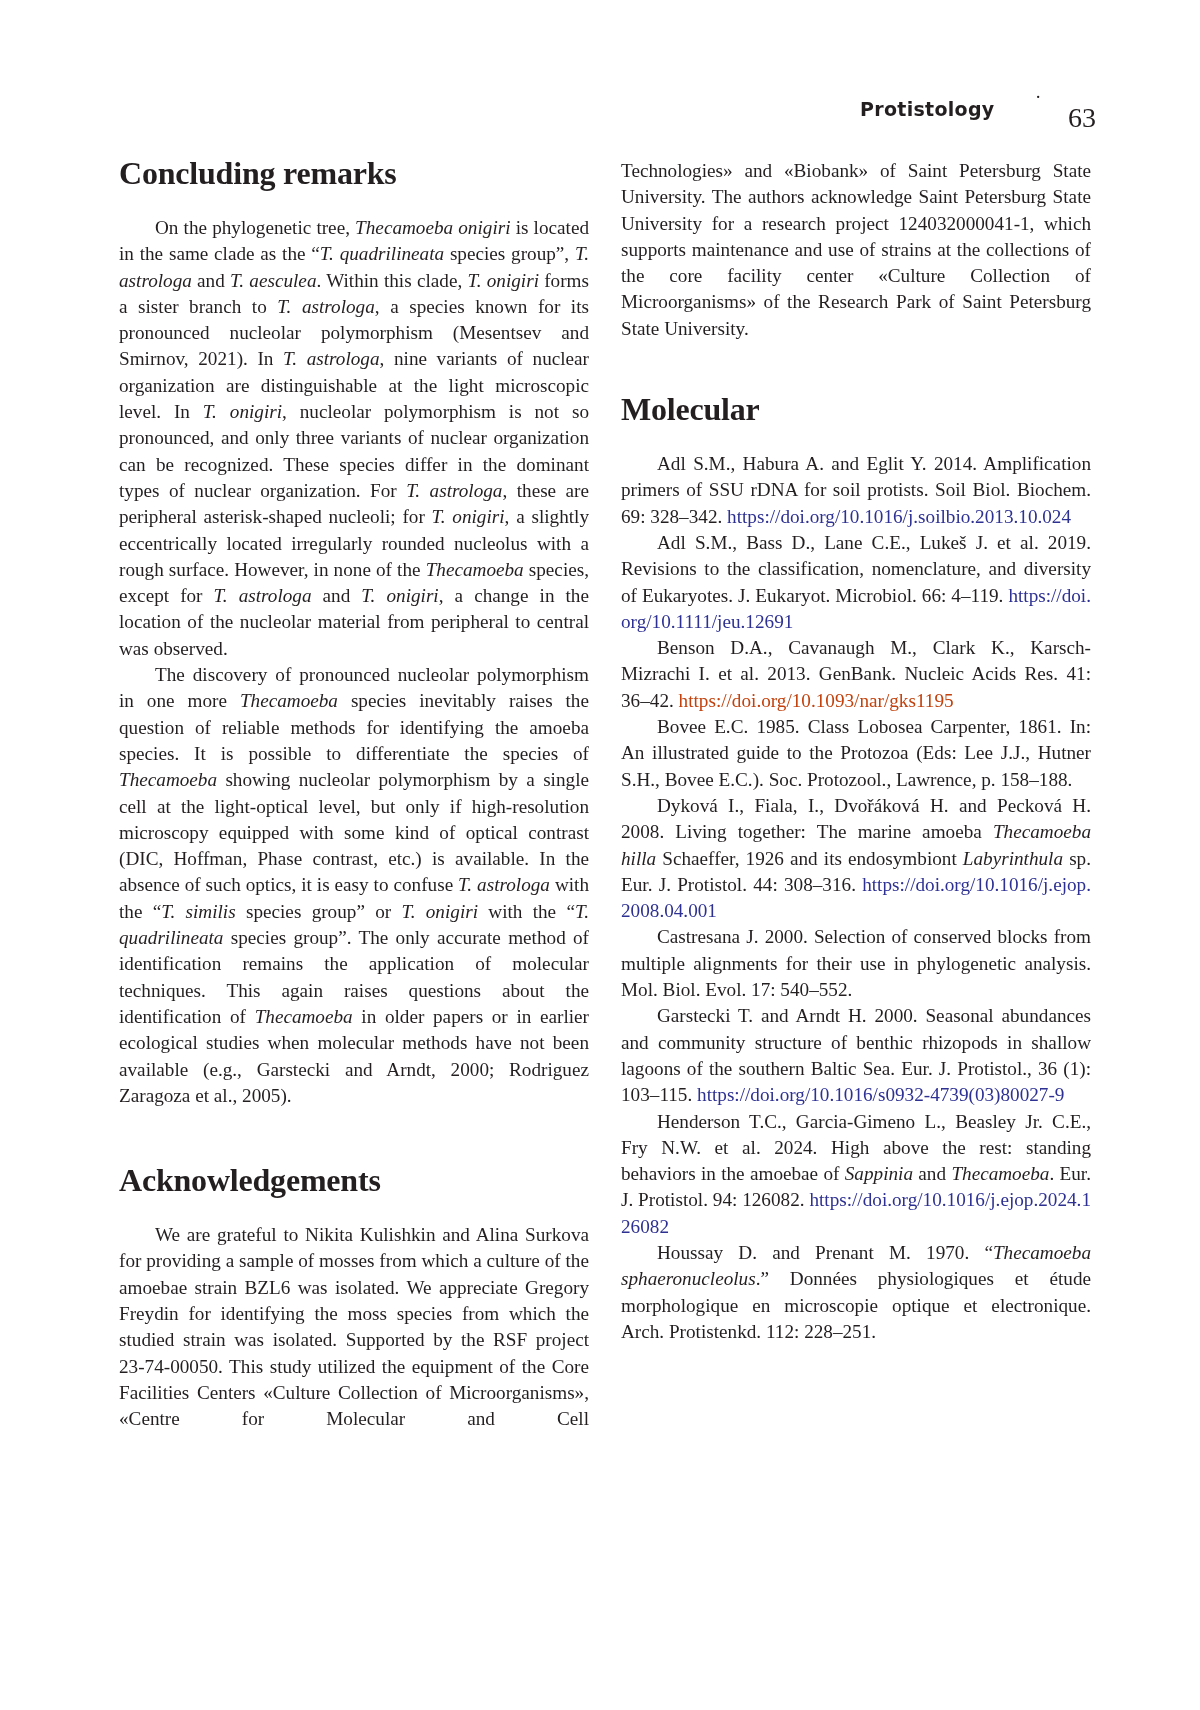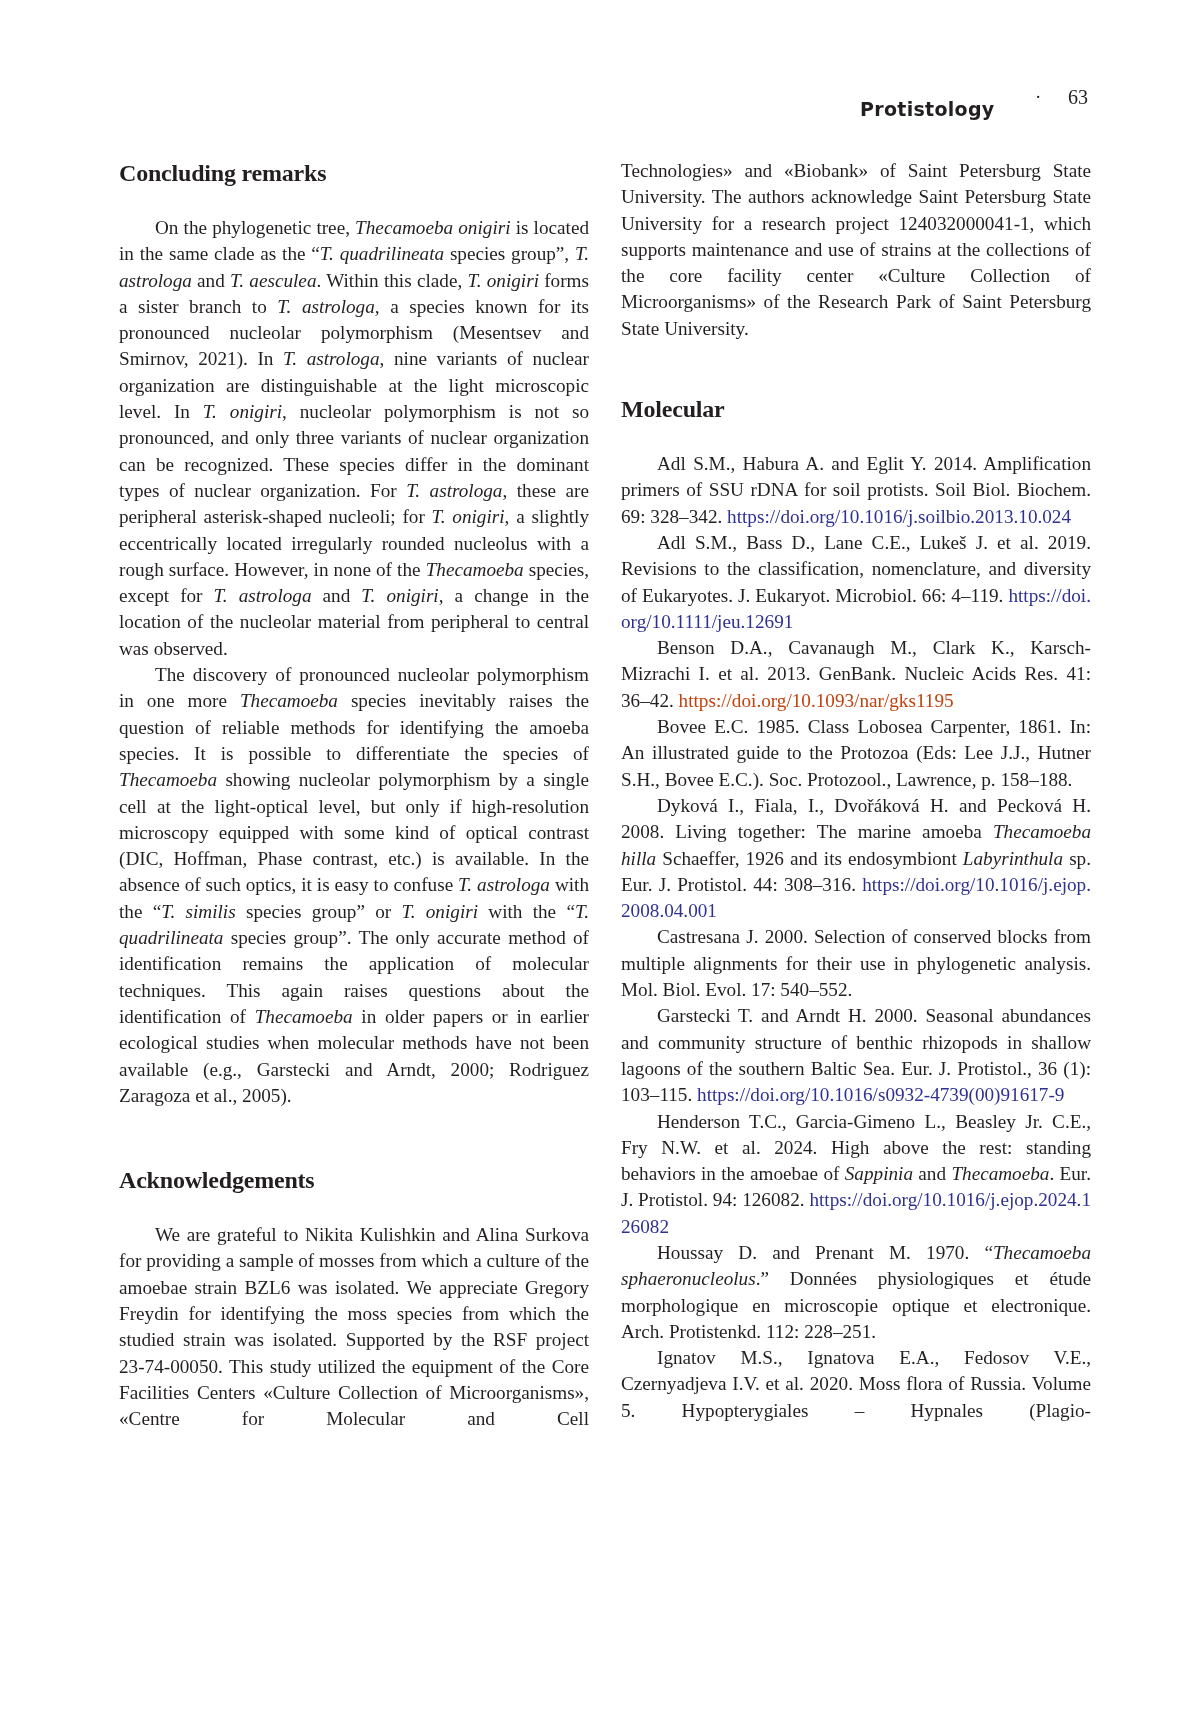--- a/index.html
+++ b/index.html
@@ -2,28 +2,28 @@
 <html><head>
 <meta charset="utf-8">
 <style>
   html, body { margin: 0; padding: 0; background: #ffffff; }
   body { width: 1200px; height: 1710px; position: relative; overflow: hidden;
          font-family: "Liberation Serif", "DejaVu Serif", serif; color: #231f20; }
   .running-head { position: absolute; top: 86px; left: 0; width: 1200px; height: 30px; }
   .journal-name { position: absolute; left: 860px; top: 12px; font-family: "DejaVu Sans", sans-serif;
                   font-weight: bold; font-size: 19px; letter-spacing: 0.3px; color: #231f20; }
   .head-dot { position: absolute; left: 1035px; top: 0; font-size: 19px; }
-  .page-num { position: absolute; left: 1068px; top: 0; font-size: 20px; }
+  .page-num { position: absolute; left: 1068px; top: 16px; font-size: 28px; }
 
   .col { position: absolute; top: 158px; width: 470px; font-size: 19.2px; line-height: 26.3px;
          text-align: justify; }
   .col-left { left: 119px; }
   .col-right { left: 621px; }
 
-  h2.section-heading { font-family: "Liberation Serif", serif; font-weight: bold; font-size: 24px;
+  h2.section-heading { font-family: "Liberation Serif", serif; font-weight: bold; font-size: 32px;
                        margin: 0; line-height: 30px; letter-spacing: -0.2px; }
   .heading-gap-after { height: 27px; }
   .section-gap { height: 56px; }
   p.para { margin: 0; text-indent: 36px; hyphens: manual; }
   p.ref { margin: 0; text-indent: 36px; }
   .ref-link { color: #2e3192; text-decoration: none; word-break: break-all; }
   em { font-style: italic; }
 </style>
 </head>
 <body>
@@ -55,19 +55,18 @@
   <section>
     <h2 class="section-heading">Molecular</h2>
     <div class="heading-gap-after"></div>
     <div>
       <p class="ref">Adl S.M., Habura A. and Eglit Y. 2014. Amplification primers of SSU rDNA for soil protists. Soil Biol. Biochem. 69: 328–342. <a class="ref-link" style="color: rgb(46, 49, 146);">https://doi.org/10.1016/j.soilbio.2013.10.024</a></p>
       <p class="ref">Adl S.M., Bass D., Lane C.E., Lukeš J. et al. 2019. Revisions to the classification, nomenclature, and diversity of Eukaryotes. J. Eukaryot. Microbiol. 66: 4–119. <a class="ref-link" style="color: rgb(46, 49, 146);">https://doi.org/10.1111/jeu.12691</a></p>
       <p class="ref">Benson D.A., Cavanaugh M., Clark K., Karsch-Mizrachi I. et al. 2013. GenBank. Nucleic Acids Res. 41: 36–42. <a class="ref-link" style="color: #c2410c;">https://doi.org/10.1093/nar/gks1195</a></p>
       <p class="ref">Bovee E.C. 1985. Class Lobosea Carpenter, 1861. In: An illustrated guide to the Protozoa (Eds: Lee J.J., Hutner S.H., Bovee E.C.). Soc. Protozool., Lawrence, p. 158–188.</p>
       <p class="ref">Dyková I., Fiala, I., Dvořáková H. and Pecková H. 2008. Living together: The marine amoeba <em>Thecamoeba hilla</em> Schaeffer, 1926 and its endosymbiont <em>Labyrinthula</em> sp. Eur. J. Protistol. 44: 308–316. <a class="ref-link" style="color: rgb(46, 49, 146);">https://doi.org/10.1016/j.ejop.2008.04.001</a></p>
       <p class="ref">Castresana J. 2000. Selection of conserved blocks from multiple alignments for their use in phylogenetic analysis. Mol. Biol. Evol. 17: 540–552.</p>
-      <p class="ref">Garstecki T. and Arndt H. 2000. Seasonal abundances and community structure of benthic rhizopods in shallow lagoons of the southern Baltic Sea. Eur. J. Protistol., 36 (1): 103–115. <a class="ref-link" style="color: rgb(46, 49, 146);">https://doi.org/10.1016/s0932-4739(00)91617-9</a></p>
+      <p class="ref">Garstecki T. and Arndt H. 2000. Seasonal abundances and community structure of benthic rhizopods in shallow lagoons of the southern Baltic Sea. Eur. J. Protistol., 36 (1): 103–115. <a class="ref-link" style="color: rgb(46, 49, 146);">https://doi.org/10.1016/s0932-4739(03)80027-9</a></p>
       <p class="ref">Henderson T.C., Garcia-Gimeno L., Beasley Jr. C.E., Fry N.W. et al. 2024. High above the rest: standing behaviors in the amoebae of <em>Sappinia</em> and <em>Thecamoeba</em>. Eur. J. Protistol. 94: 126082. <a class="ref-link" style="color: rgb(46, 49, 146);">https://doi.org/10.1016/j.ejop.2024.126082</a></p>
       <p class="ref">Houssay D. and Prenant M. 1970. “<em>Thecamoeba sphaeronucleolus</em>.” Données physiologiques et étude morphologique en microscopie optique et electronique. Arch. Protistenkd. 112: 228–251.</p>
-      <p class="ref" style="text-align-last: justify;">Ignatov M.S., Ignatova E.A., Fedosov V.E., Czernyadjeva I.V. et al. 2020. Moss flora of Russia. Volume 5. Hypopterygiales – Hypnales (Plagio-</p>
     </div>
   </section>
 </div>
 
 </body></html>

